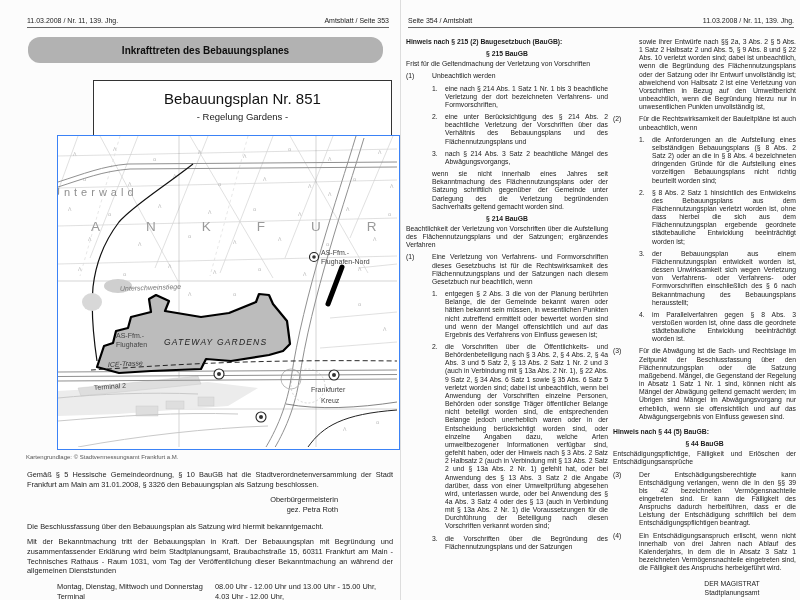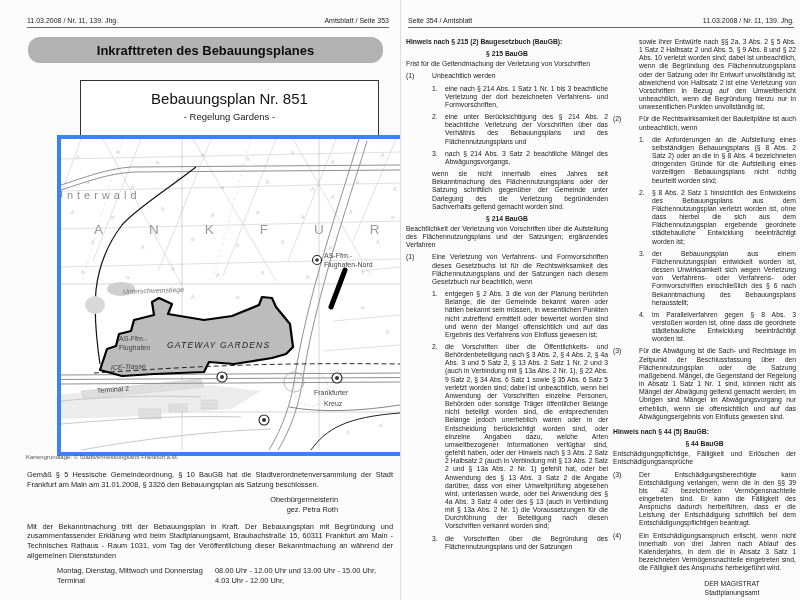--- a/index.html
+++ b/index.html
@@ -7,27 +7,27 @@
          font-family:"Liberation Sans",sans-serif;color:#1c1c1c;}
   .page{position:absolute;top:0;height:600px;overflow:hidden;}
   #pageL{left:0;width:400px;}
   #pageR{left:400px;width:400px;border-left:1px solid #ddd;}
   .phead{position:absolute;top:17px;display:flex;justify-content:space-between;
          font-size:7px;color:#222;border-bottom:1px solid #666;padding-bottom:3px;}
   #pageL .phead{left:27px;width:362px;}
   #pageR .phead{left:7px;width:386px;}
   .titlebar{position:absolute;top:37px;left:28px;width:355px;height:26px;background:#b2b2b2;
             display:flex;align-items:center;justify-content:center;
-            font-weight:bold;font-size:13px;color:#0d0d0d;border-radius:12px;}
+            font-weight:bold;font-size:10px;color:#0d0d0d;border-radius:12px;}
   
-  .maptitlebox{position:absolute;top:80px;left:80px;width:297px;height:55px;border:1px solid #333;
+  .maptitlebox{position:absolute;top:80px;left:93px;width:297px;height:55px;border:1px solid #333;
                background:#fff;text-align:center;}
   .mt1{font-size:15px;margin-top:9px;color:#111;}
   .mt2{font-size:9.5px;margin-top:4px;color:#222;}
-  .mapbox{position:absolute;top:135px;left:57px;width:341px;height:313px;border:4px solid #3b82f6;background:#fff;}
+  .mapbox{position:absolute;top:135px;left:57px;width:341px;height:313px;border:1px solid #3b82f6;background:#fff;}
   .mapbox svg{display:block;}
   .mapcaption{position:absolute;top:454px;left:26px;font-size:6px;color:#555;}
   
   .lbody{position:absolute;top:470px;left:27px;width:366px;font-size:7.4px;line-height:1.3;
          text-align:justify;color:#1c1c1c;}
   .lbody p{margin:0 0 6px;}
   .sig{text-align:right;margin:2px 55px 8px 0;line-height:1.25;}
   .hrow{display:flex;margin-left:30px;}
   .hdays{width:158px;flex:0 0 158px;text-align:left;}
   .htime{flex:1;text-align:left;}
@@ -234,20 +234,21 @@
     </div>
 
     <div class="mapcaption">Kartengrundlage: © Stadtvermessungsamt Frankfurt a.M.</div>
 
     <div class="lbody">
       <p>Gemäß § 5 Hessische Gemeindeordnung, § 10 BauGB hat die Stadtverordnetenversammlung der Stadt Frankfurt am Main am 31.01.2008, § 3326 den Bebauungsplan als Satzung beschlossen.</p>
       <div class="sig">
         <div>Oberbürgermeisterin</div>
         <div>gez. Petra Roth</div>
       </div>
+      <p>Die Beschlussfassung über den Bebauungsplan als Satzung wird hiermit bekanntgemacht.</p>
       <p>Mit der Bekanntmachung tritt der Bebauungsplan in Kraft. Der Bebauungsplan mit Begründung und zusammenfassender Erklärung wird beim Stadtplanungsamt, Braubachstraße 15, 60311 Frankfurt am Main - Technisches Rathaus - Raum 1031, vom Tag der Veröffentlichung dieser Bekanntmachung an während der allgemeinen Dienststunden</p>
       <div class="hours">
         <div class="hrow">
           <span class="hdays">Montag, Dienstag, Mittwoch und Donnerstag</span>
           <span class="htime">08.00 Uhr - 12.00 Uhr und 13.00 Uhr - 15.00 Uhr,</span>
         </div>
         <div class="hrow">
           <span class="hdays">Terminal</span>
           <span class="htime">4.03 Uhr - 12.00 Uhr,</span>
         </div>

